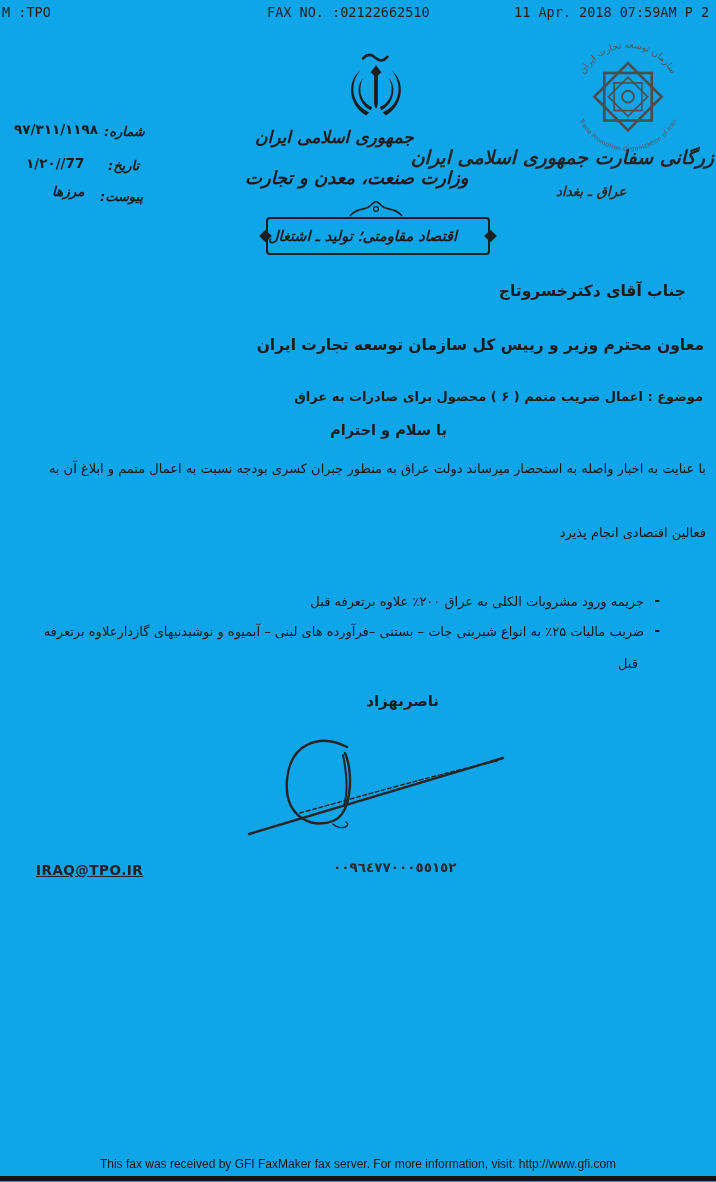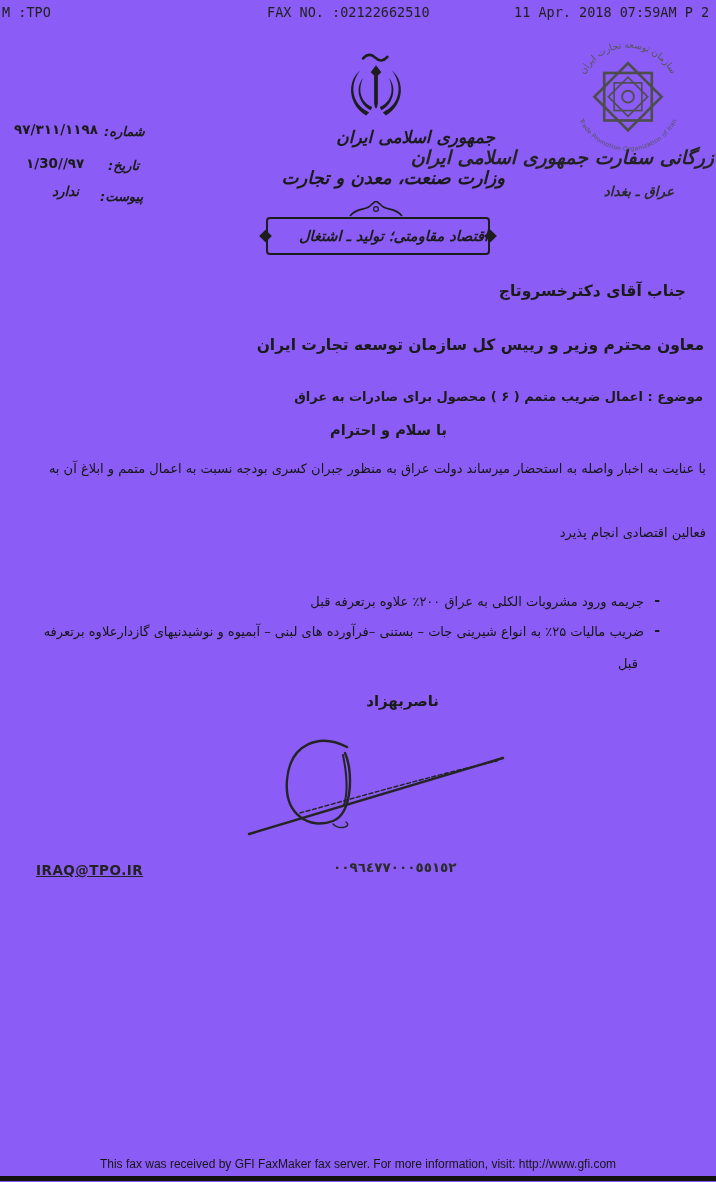--- a/index.html
+++ b/index.html
@@ -1,25 +1,25 @@
 <!DOCTYPE html>
 <html lang="fa"><head>
 <meta charset="utf-8">
 <style>
   html,body{margin:0;padding:0;background:#9a9a9a;}
   #page{
     position:relative;width:716px;height:1182px;margin:0 auto;
-    background:#8b5cf6;overflow:hidden;
+    background:#0ea5e9;overflow:hidden;
     font-family:"DejaVu Sans",sans-serif;color:#1b1b1b;
   }
   .abs{position:absolute;}
   .mono{font-family:"DejaVu Sans Mono",monospace;font-size:13.5px;color:#1f1f1f;white-space:nowrap;}
   .fa{direction:rtl;unicode-bidi:isolate;}
   .cal{font-style:italic;font-weight:bold;}
-  .center{text-align:right;}
+  .center{text-align:left;}
   .nowrap{white-space:nowrap;}
 
   
   .country{left:255px;top:127px;width:240px;font-size:17px;}
   .ministry{left:245px;top:167px;width:260px;font-size:18px;}
   .banner{
     left:266px;top:217px;width:220px;height:34px;
     border:2px solid #1d1d1d;border-radius:4px;
     font-size:14.5px;line-height:34px;
   }
@@ -103,23 +103,23 @@
       <textPath href="#arcBottom" startOffset="50%" text-anchor="middle">Trade Promotion Organization of Iran</textPath>
     </text>
   </svg>
 
   <div class="abs fa cal nowrap attache">زرگانی سفارت جمهوری اسلامی ایران</div>
   <div class="abs fa cal center location">عراق ـ بغداد</div>
 
   <div class="abs fa cal meta-lbl" style="left:104px;top:124px;">شماره:</div>
   <div class="abs fa meta-val" style="left:14px;top:121px;">۹۷/۳۱۱/۱۱۹۸</div>
   <div class="abs fa cal meta-lbl" style="left:108px;top:158px;">تاریخ:</div>
-  <div class="abs fa meta-val" style="left:26px;top:155px;">۹۷//۱/30</div>
+  <div class="abs fa meta-val" style="left:26px;top:155px;">77//۱/۲۰</div>
   <div class="abs fa cal meta-lbl" style="left:100px;top:189px;">پیوست:</div>
-  <div class="abs fa cal meta-val" style="left:52px;top:183px;">ندارد</div>
+  <div class="abs fa cal meta-val" style="left:52px;top:183px;">مرزها</div>
 
   <div class="abs fa nowrap addressee">جناب آقای دکترخسروتاج</div>
   <div class="abs fa nowrap title-line">معاون محترم وزیر و رییس کل سازمان توسعه تجارت ایران</div>
   <div class="abs fa nowrap subject">موضوع :  اعمال ضریب متمم ( ۶ ) محصول برای صادرات به عراق</div>
   <div class="abs fa nowrap salutation">با سلام و احترام</div>
 
   <div class="abs fa nowrap body-line b1">با عنایت به اخبار واصله  به استحضار میرساند دولت عراق  به منظور جبران کسری بودجه نسبت به اعمال متمم و ابلاغ آن به</div>
   <div class="abs fa nowrap body-line b3">فعالین اقتصادی انجام پذیرد</div>
 
   <div class="abs fa bullet-dash" style="right:56px;top:592px;">-</div>

